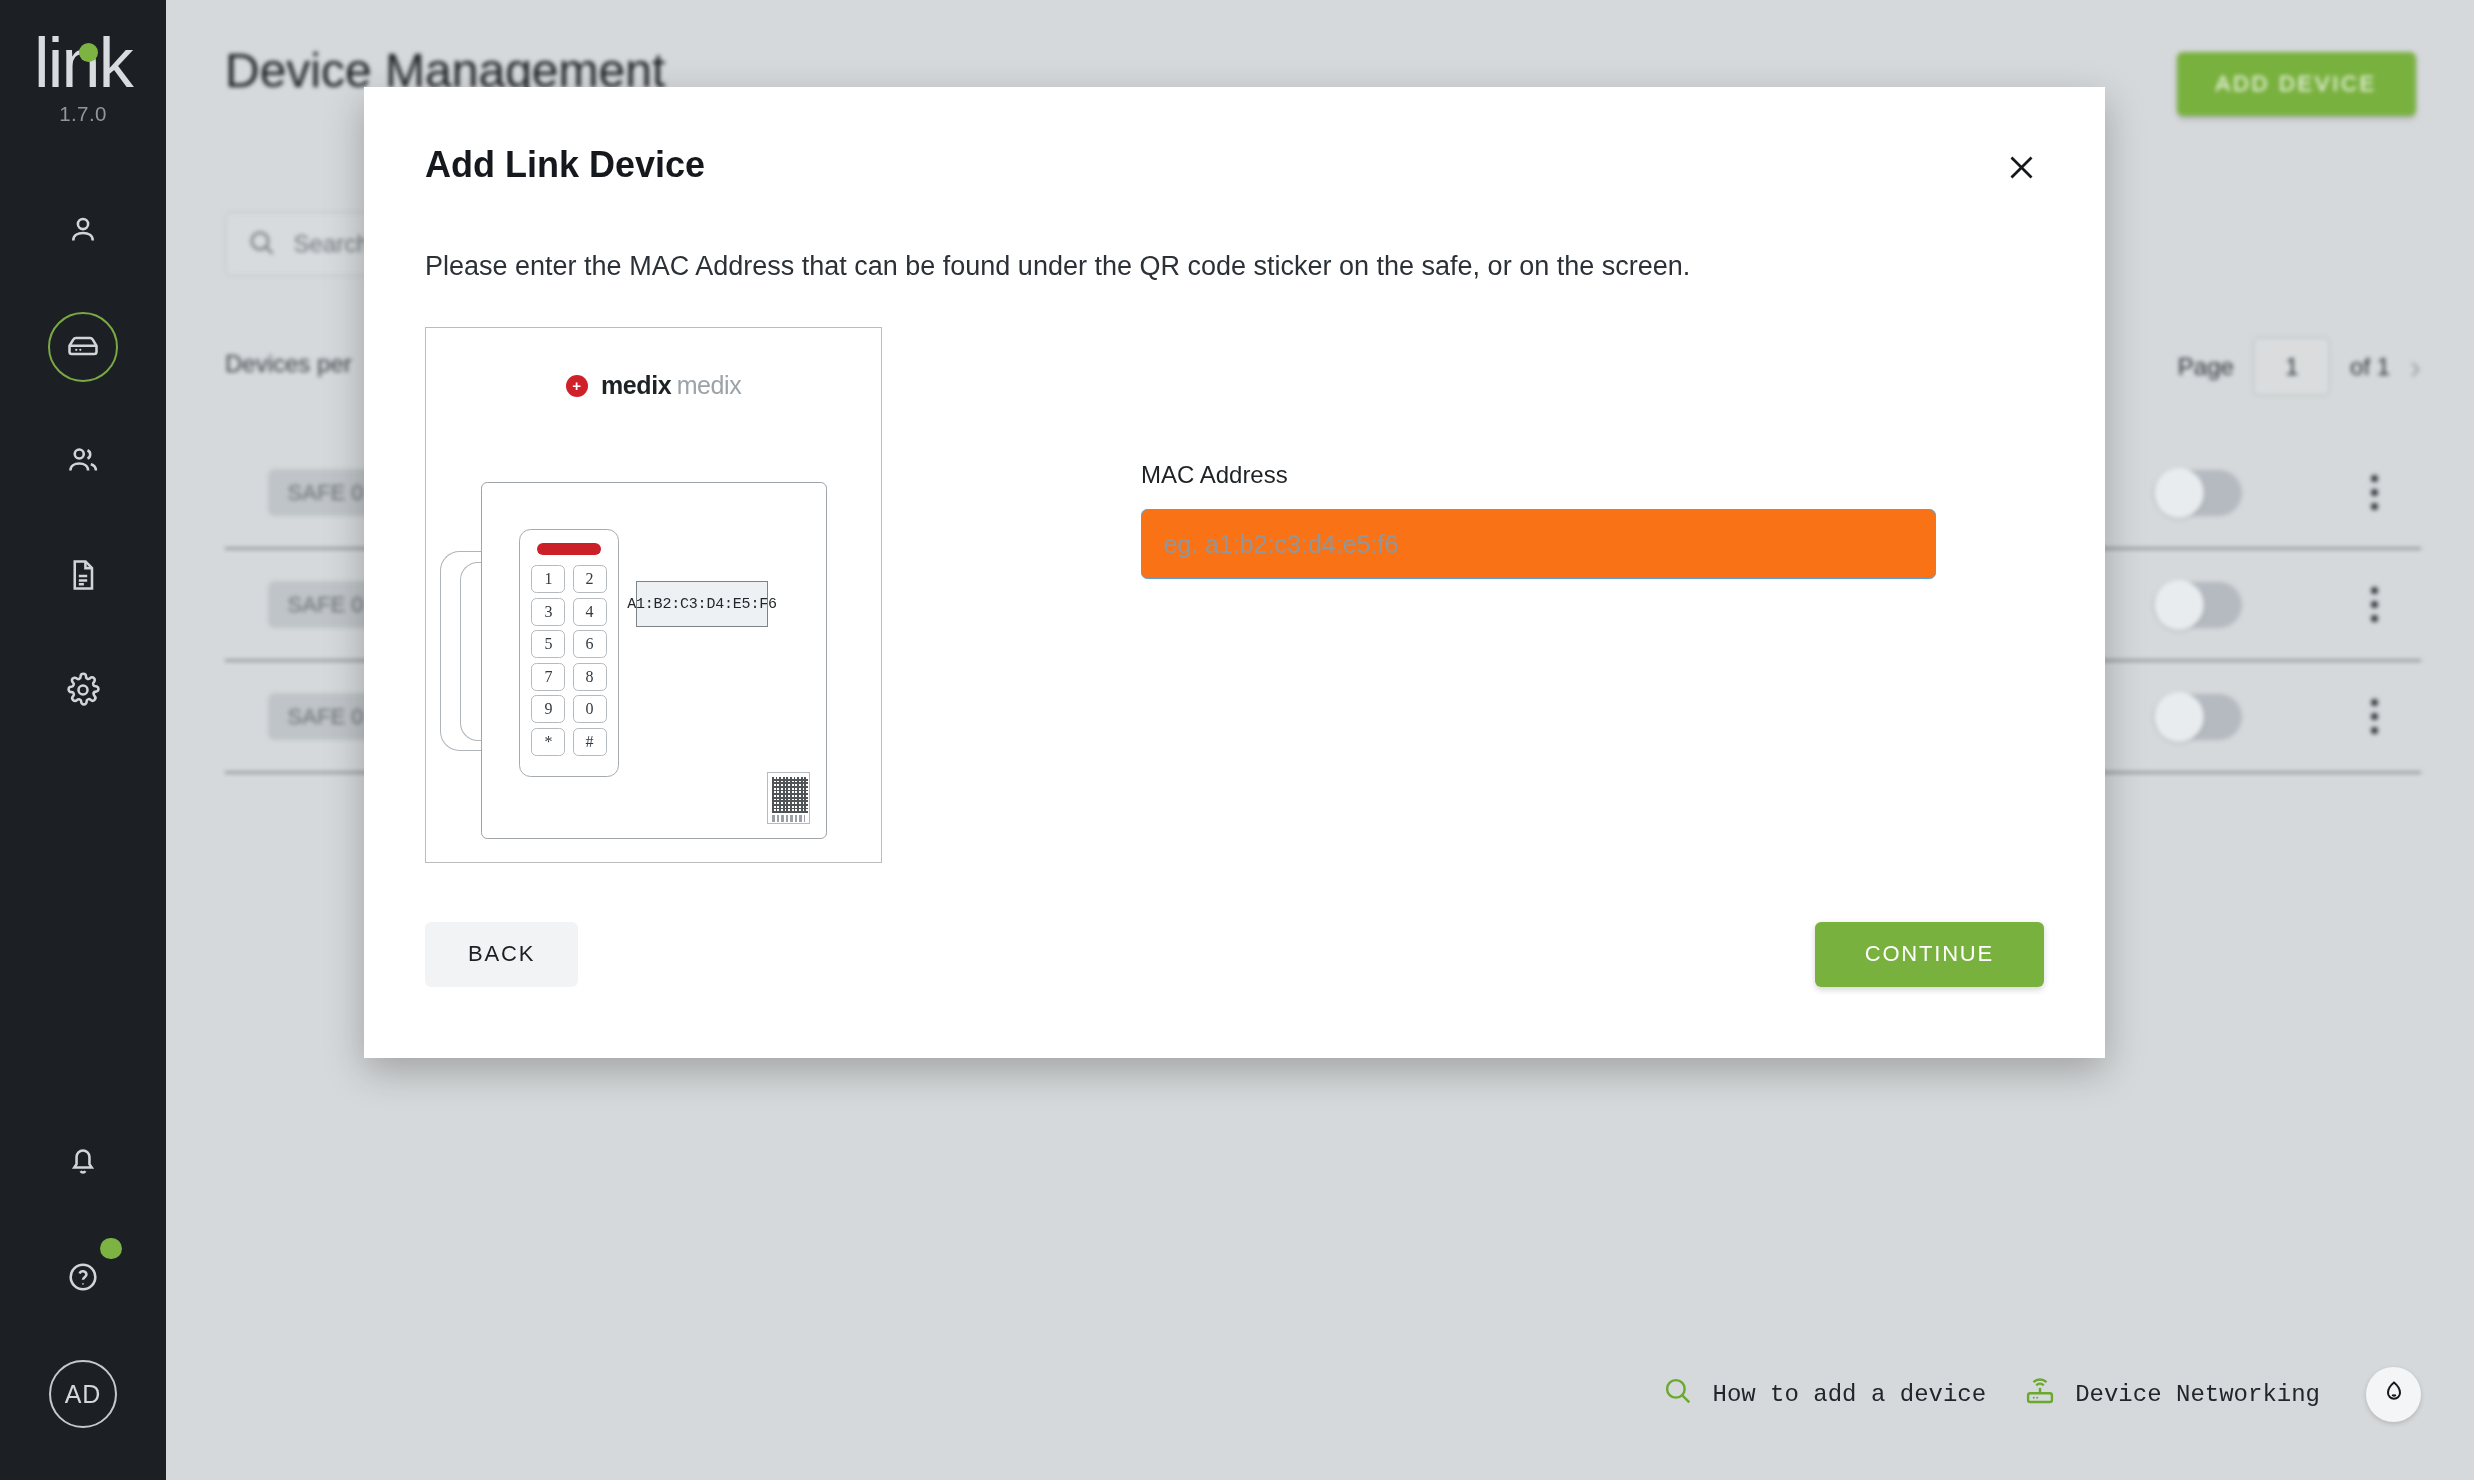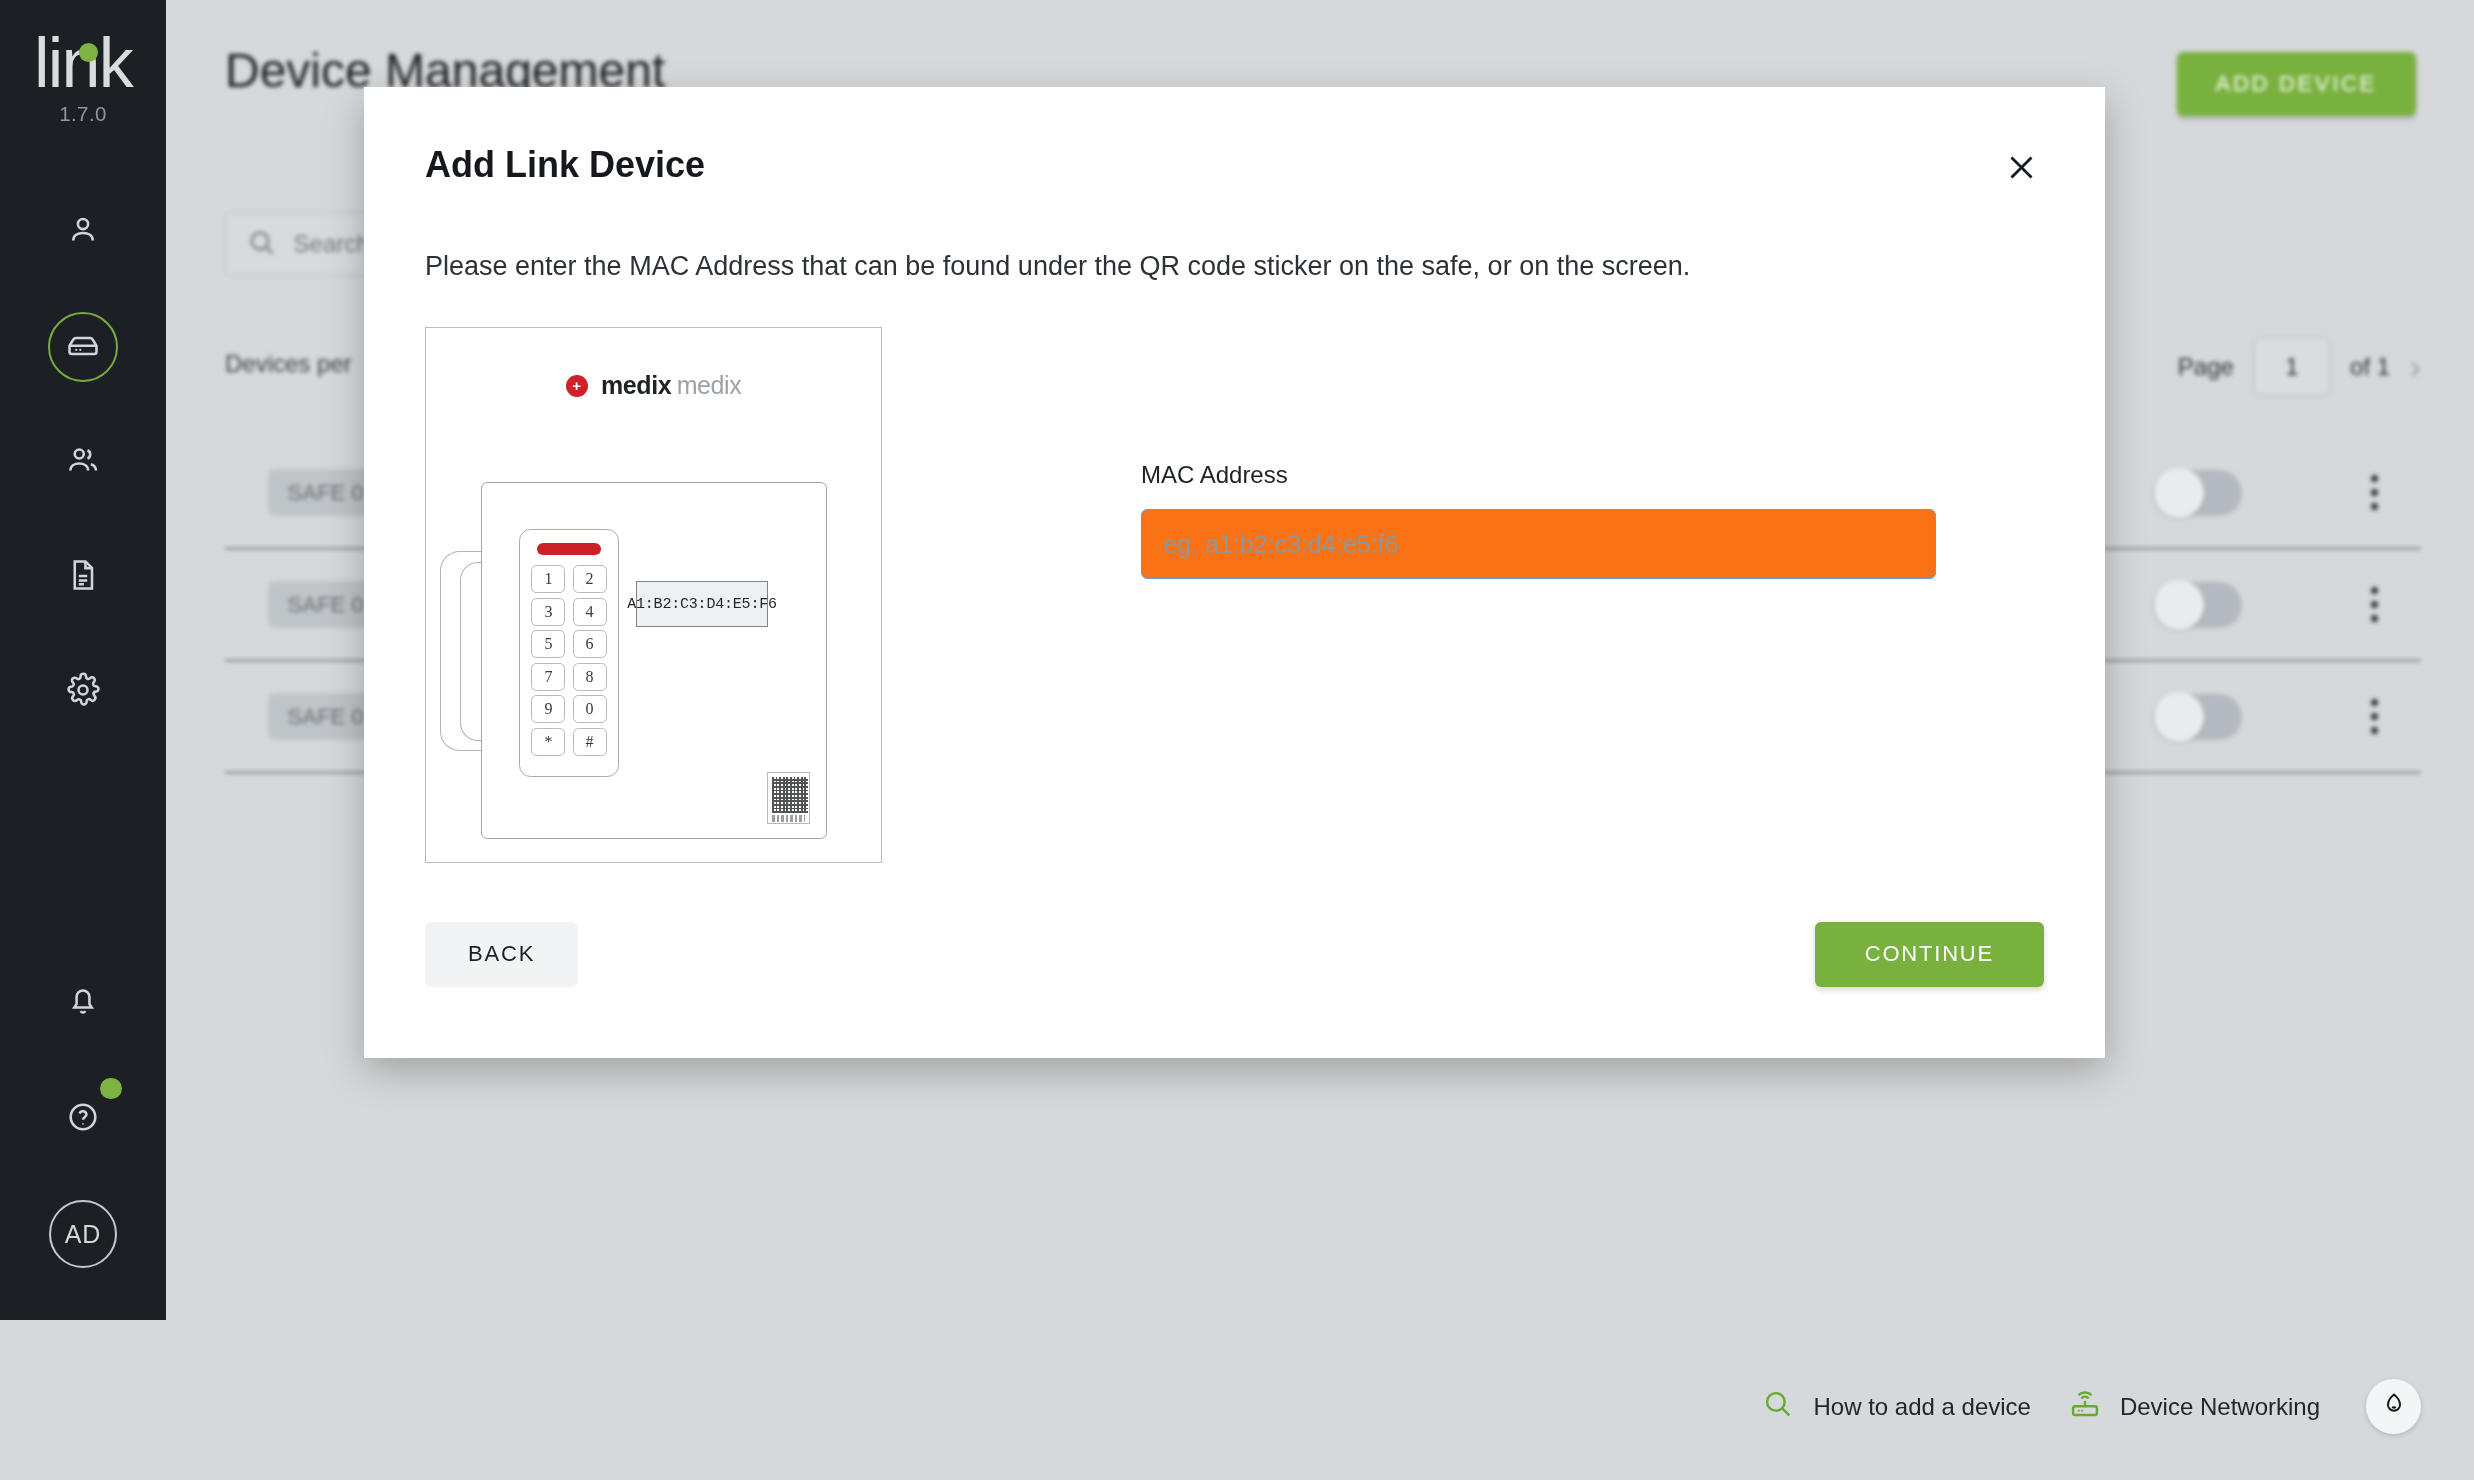--- a/index.html
+++ b/index.html
@@ -7,21 +7,21 @@
     width: 2475px; height: 1480px;
     overflow: hidden;
     font-family: "Liberation Sans", sans-serif;
     background: #d6d9db;
   }
   #app { position: relative; width: 2475px; height: 1480px; }
 
   
   #sidebar {
     position: absolute; left: 0; top: 0;
-    width: 166px; height: 1320px;
+    width: 166px; height: 1480px;
     background: #1c2024;
     display: flex; flex-direction: column; align-items: center;
   }
   .logo-wrap { margin-top: 30px; position: relative; text-align: center; }
   .logo-text {
     font-size: 70px; font-weight: 400; color: #d8dcde;
     letter-spacing: -1.8px; line-height: 0.95;
     font-family: "Liberation Sans", sans-serif;
   }
   .logo-dot {
@@ -119,22 +119,22 @@
   .toggle::after {
     content: ""; position: absolute; left: 0.9px; top: -1.8px;
     width: 50px; height: 50px; border-radius: 50%;
     background: #e9ecee; box-shadow: 0 0.9px 2.7px rgba(0,0,0,0.22);
   }
   .kebab { position: absolute; right: 43px; display: flex; flex-direction: column; gap: 7.1px; }
   .kebab i { width: 7.1px; height: 7.1px; border-radius: 50%; background: #2e343a; display: block; }
 
   
   .footer {
-    position: absolute; right: 54px; bottom: 46px;
-    display: flex; gap: 37px;
+    position: absolute; right: 54px; bottom: 58px;
+    display: flex; gap: 37px; font-family: Liberation Mono, monospace;
   }
   .footer-link { display: flex; align-items: center; gap: 18px; font-size: 24px; color: #20262b; cursor: pointer; }
   .chat-bubble {
     width: 55px; height: 55px; border-radius: 50%; background: #f4f5f6;
     display: flex; align-items: center; justify-content: center;
     box-shadow: 0 1.8px 5.4px rgba(0,0,0,0.16); margin-left: 9px;
   }
 
   
   #modal {

